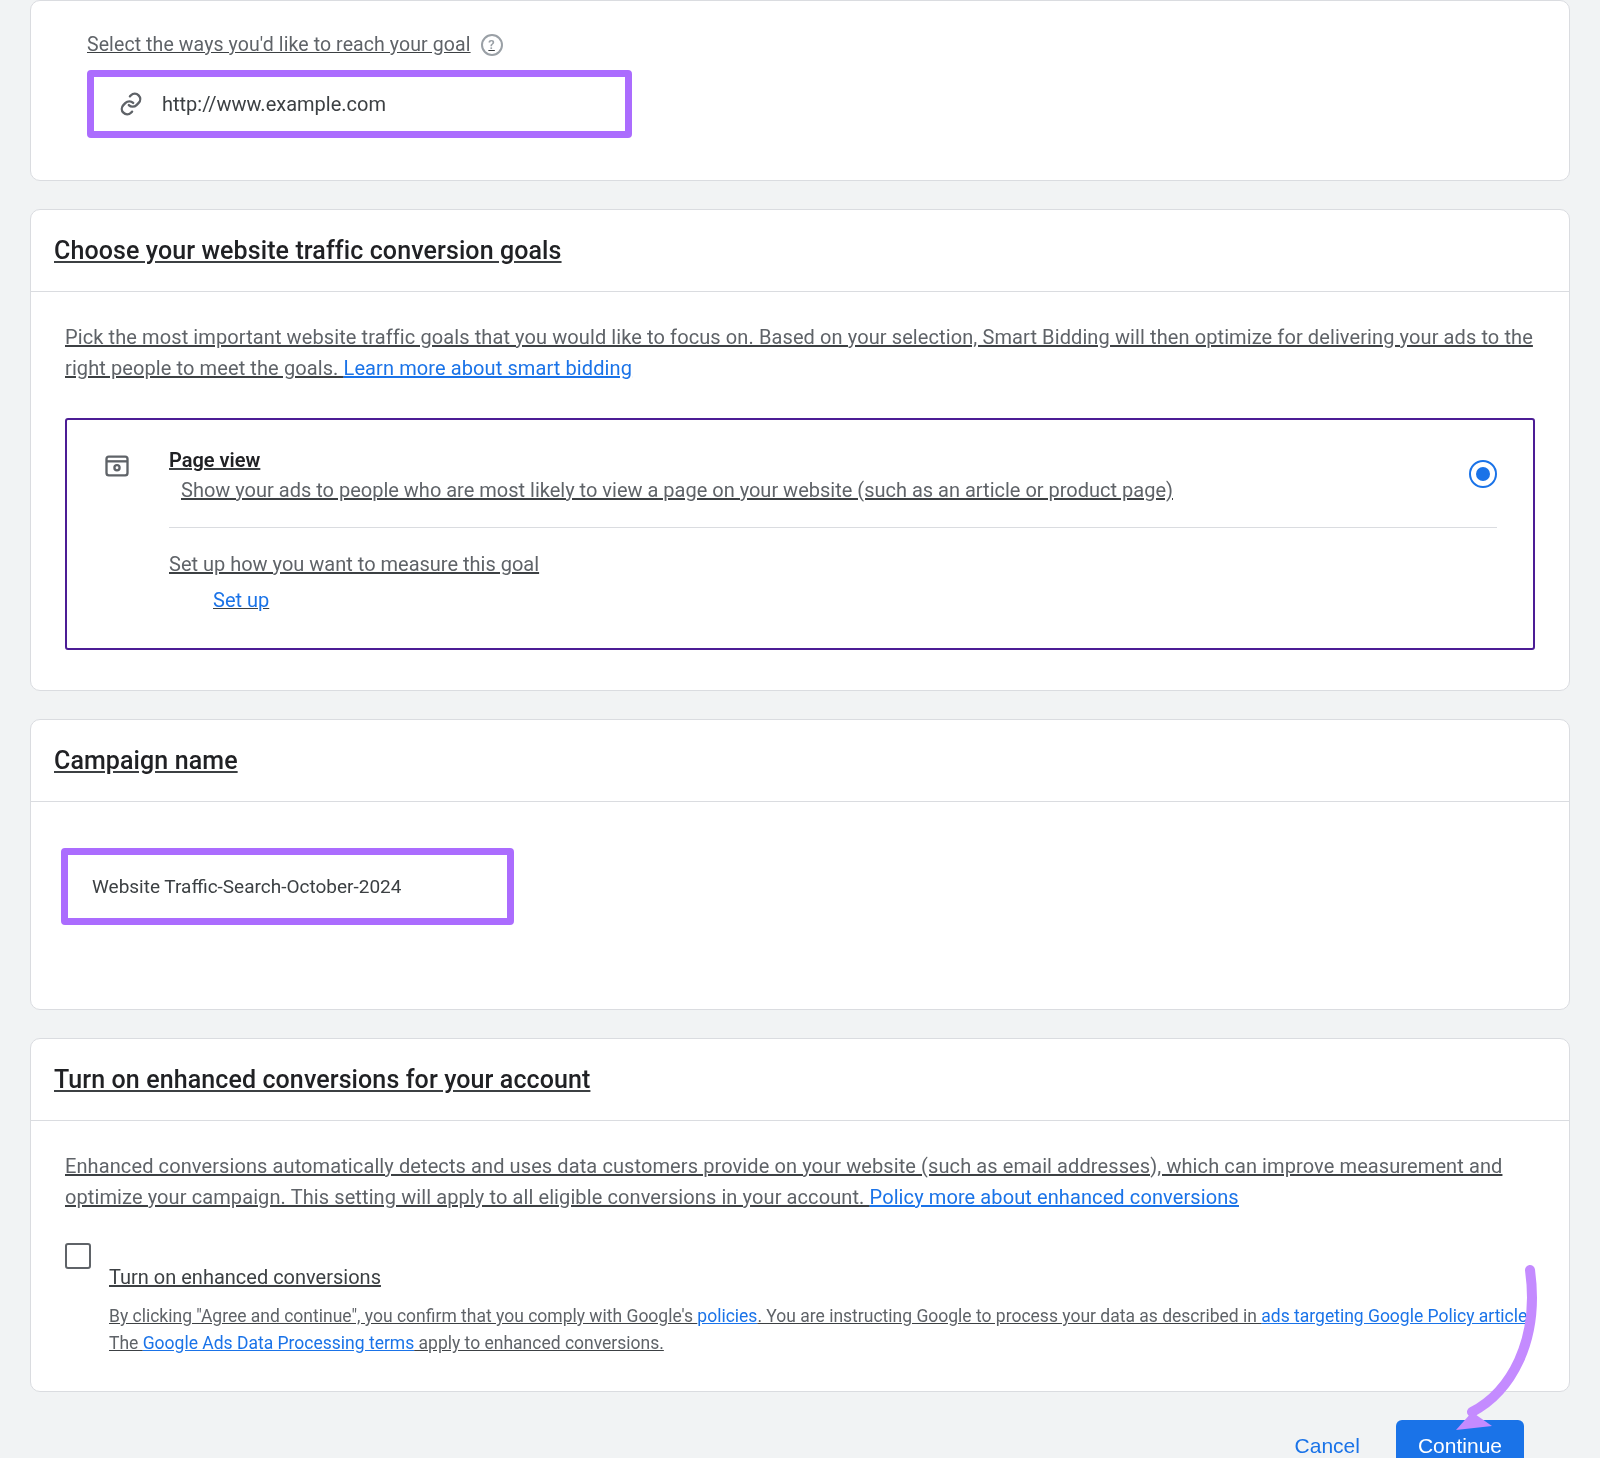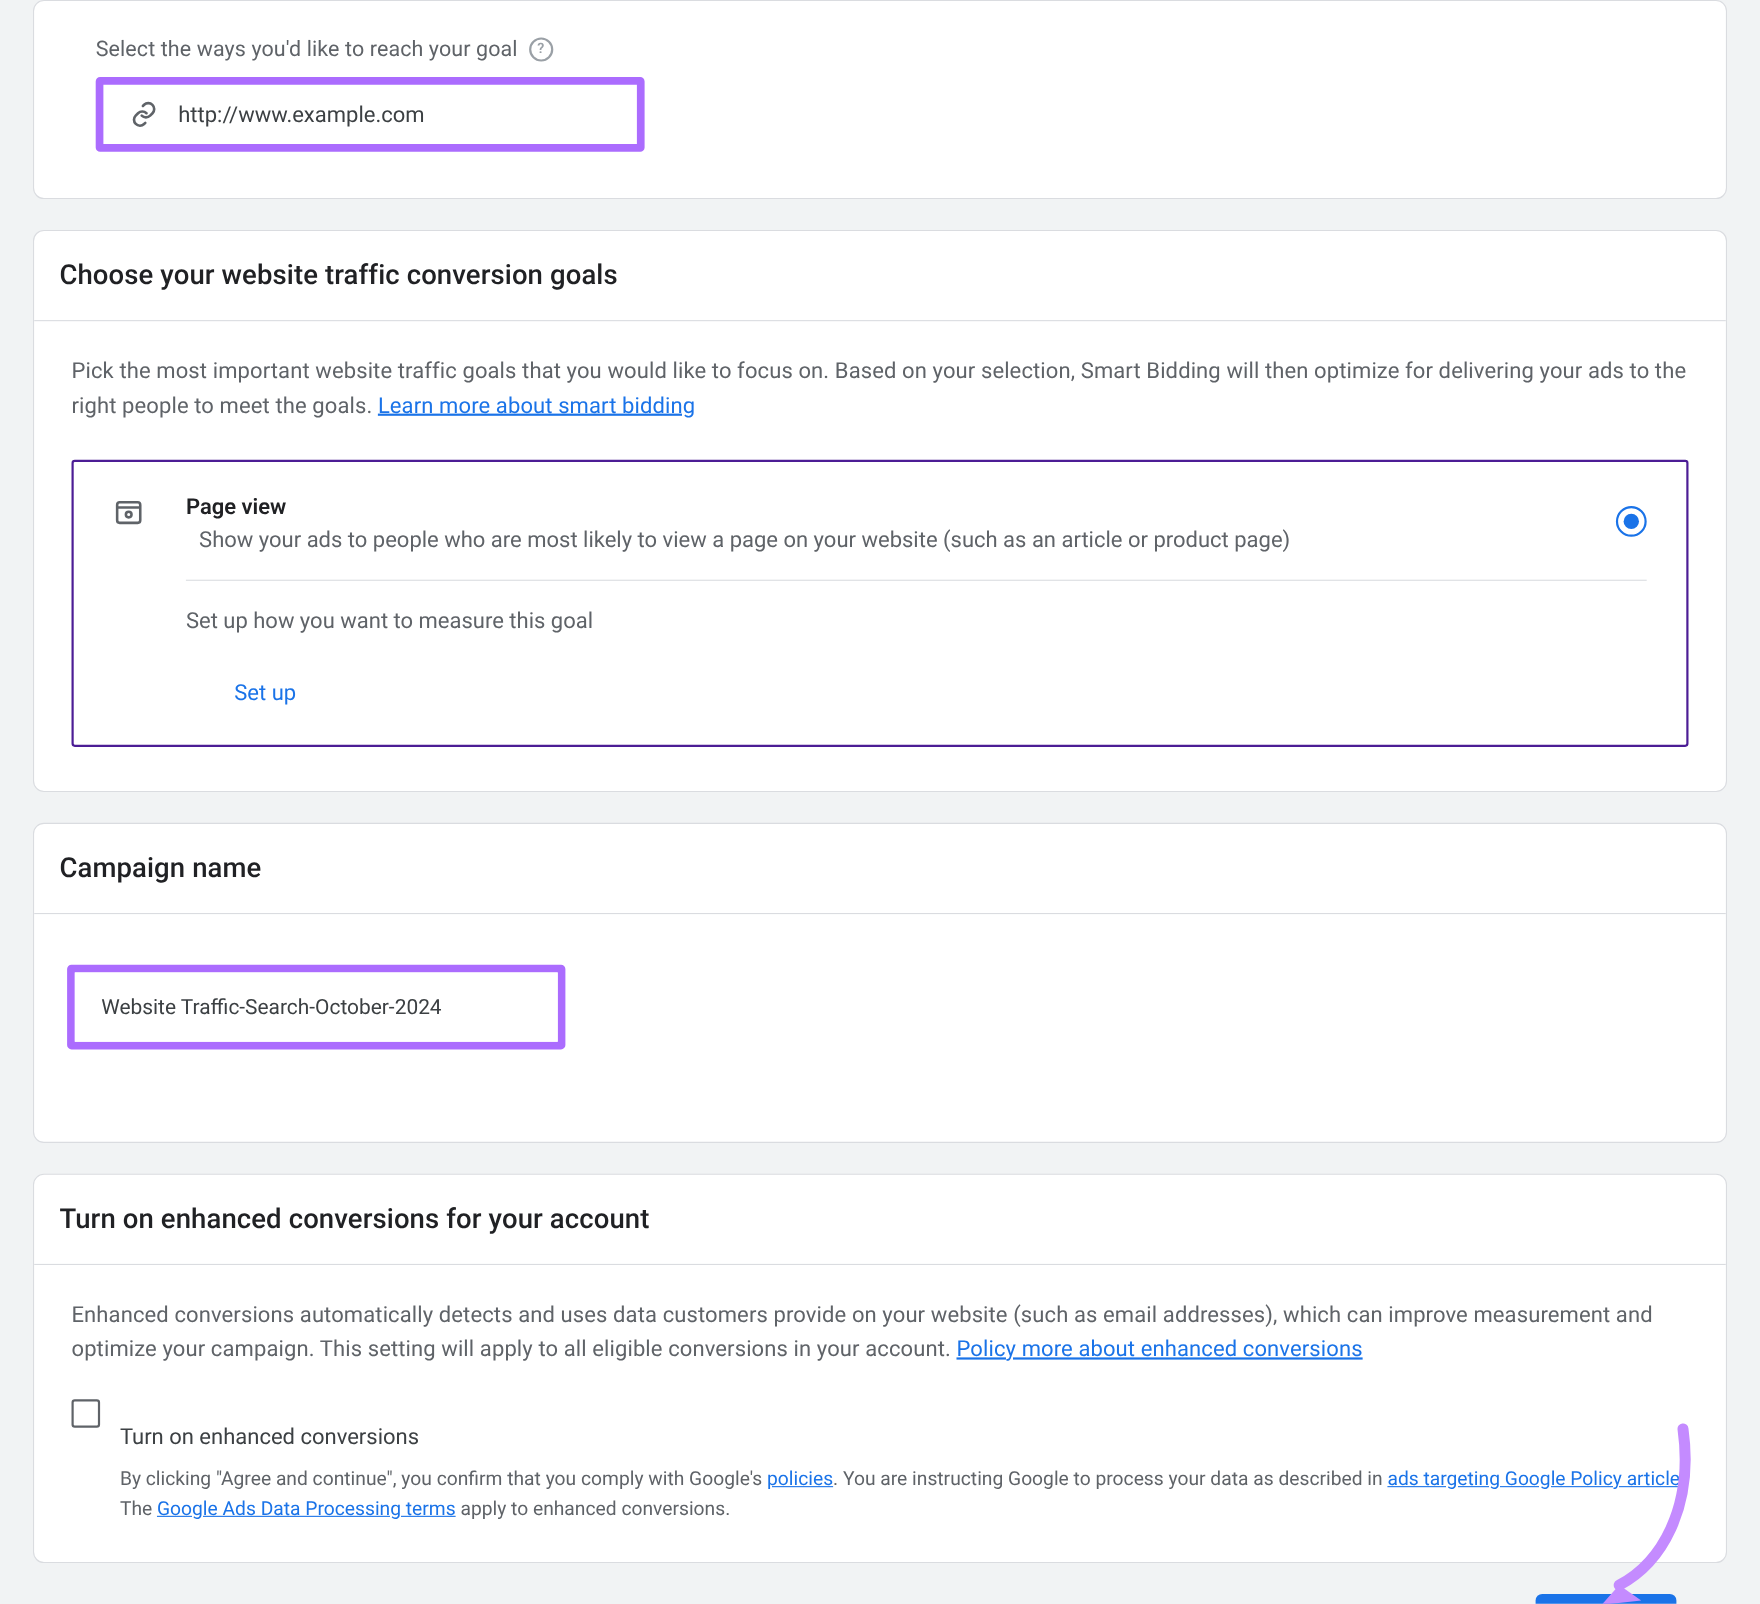--- a/index.html
+++ b/index.html
@@ -10,31 +10,32 @@
     color: #3c4043;
     padding: 0 30px 30px 30px;
   }
 
   .card {
     background: #fff;
     border: 1px solid #dadce0;
     border-radius: 10px;
     margin-top: 28px;
     overflow: hidden;
+    text-decoration: underline;
   }
 
   
   .reach-card { padding: 32px 56px 42px 56px; margin-top: 0; }
   .reach-label-row { display:flex; align-items:center; gap:10px; color:#5f6368; font-size:19.5px; letter-spacing:.1px; margin-bottom:14px; }
   .help-icon { width:22px; height:22px; border:2px solid #9aa0a6; border-radius:50%; display:flex; align-items:center; justify-content:center; font-size:13px; color:#9aa0a6; font-weight:600; }
   .url-highlight { border:7px solid #ab6cfe; border-radius:4px; display:inline-block; }
   .url-field {
     display:flex; align-items:center; gap:18px;
     padding: 14px 24px;
-    width: 485px;
+    width: 531px;
     font-size:20px; color:#3c4043;
   }
   .link-icon svg { display:block; }
 
   
   .section-header { padding: 26px 23px; border-bottom:1px solid #dadce0; }
   .section-title { font-size:25px; font-weight:500; color:#202124; letter-spacing:.1px; }
   .section-body { padding: 30px 34px 40px 34px; }
   .intro-text { font-size:20px; line-height:1.55; color:#5f6368; letter-spacing:.1px; }
   .link { color:#1a73e8; text-decoration:underline; cursor:pointer; }
@@ -45,21 +46,21 @@
     border-radius: 3px;
     padding: 28px 36px 36px 36px;
     display:flex; gap:34px;
     position:relative;
   }
   .goal-icon { width:32px; flex:0 0 32px; margin-top:4px; }
   .goal-main { flex:1; }
   .goal-title { font-size:20px; font-weight:600; color:#202124; margin-bottom:4px; }
   .goal-desc { font-size:20px; color:#5f6368; line-height:1.45;margin-left:12px; }
   .goal-divider { border:none; border-top:1px solid #dadce0; margin:22px 0 24px 0; }
-  .goal-setup-hint { font-size:20px; color:#5f6368; margin-bottom:41px; }
+  .goal-setup-hint { font-size:20px; color:#5f6368; margin-bottom:12px; }
   .setup-link { font-size:20px; color:#1a73e8; cursor:pointer;margin-left:44px; }
   .radio-outer {
     position:absolute; right:36px; top:40px;
     width:28px; height:28px; border-radius:50%;
     border:2.5px solid #1a73e8;
     display:flex; align-items:center; justify-content:center;
   }
   .radio-inner { width:14px; height:14px; border-radius:50%; background:#1a73e8; }
 
   

